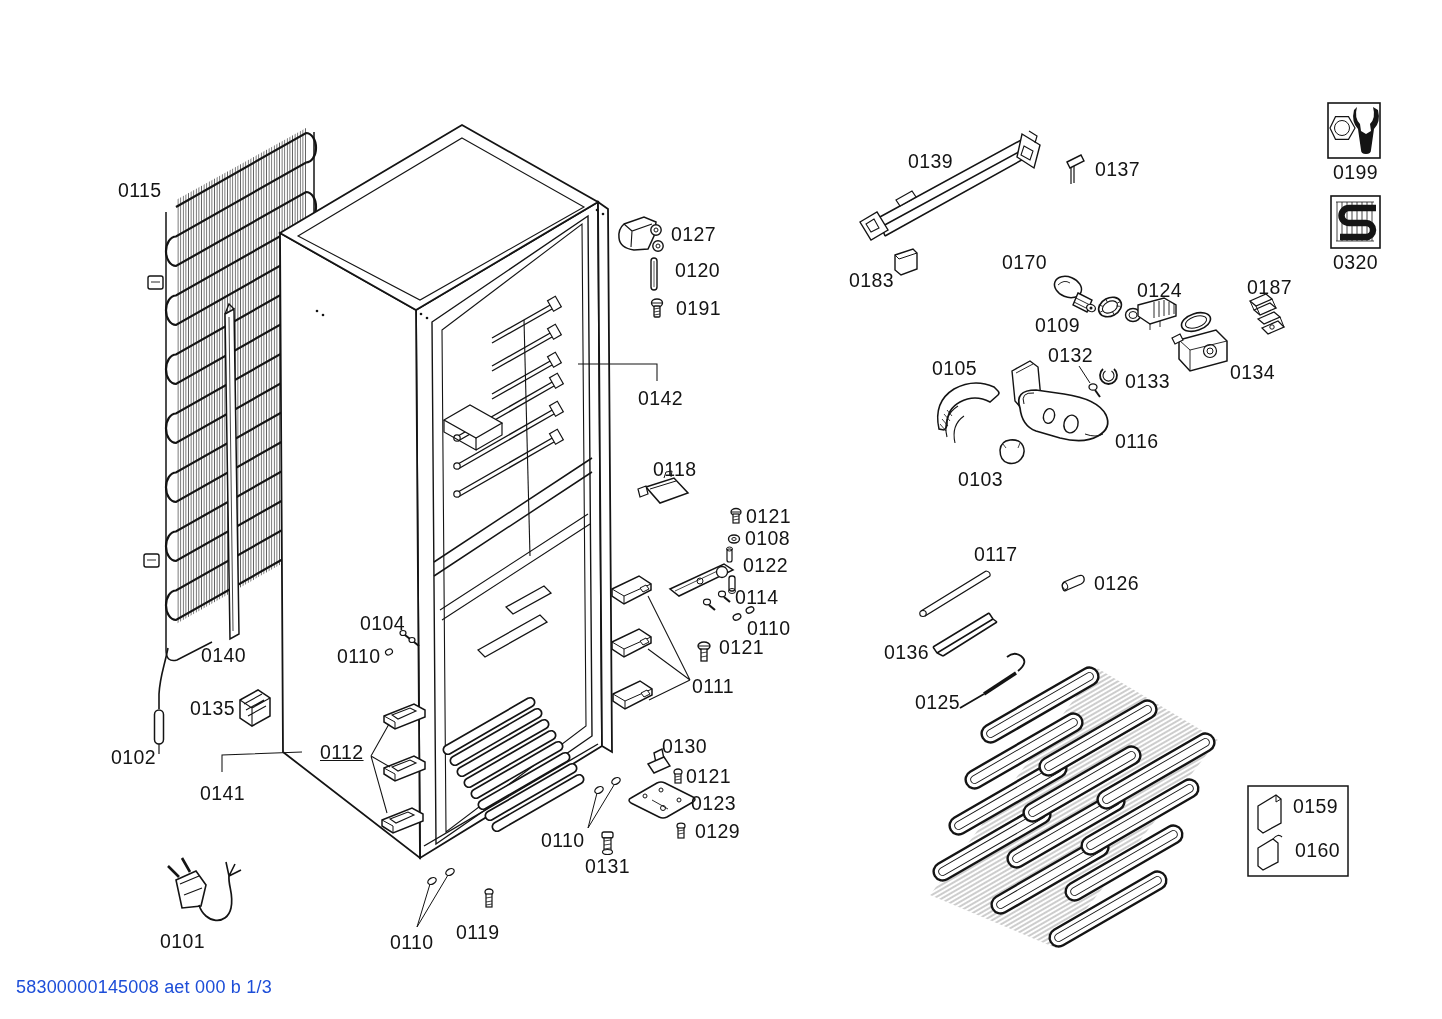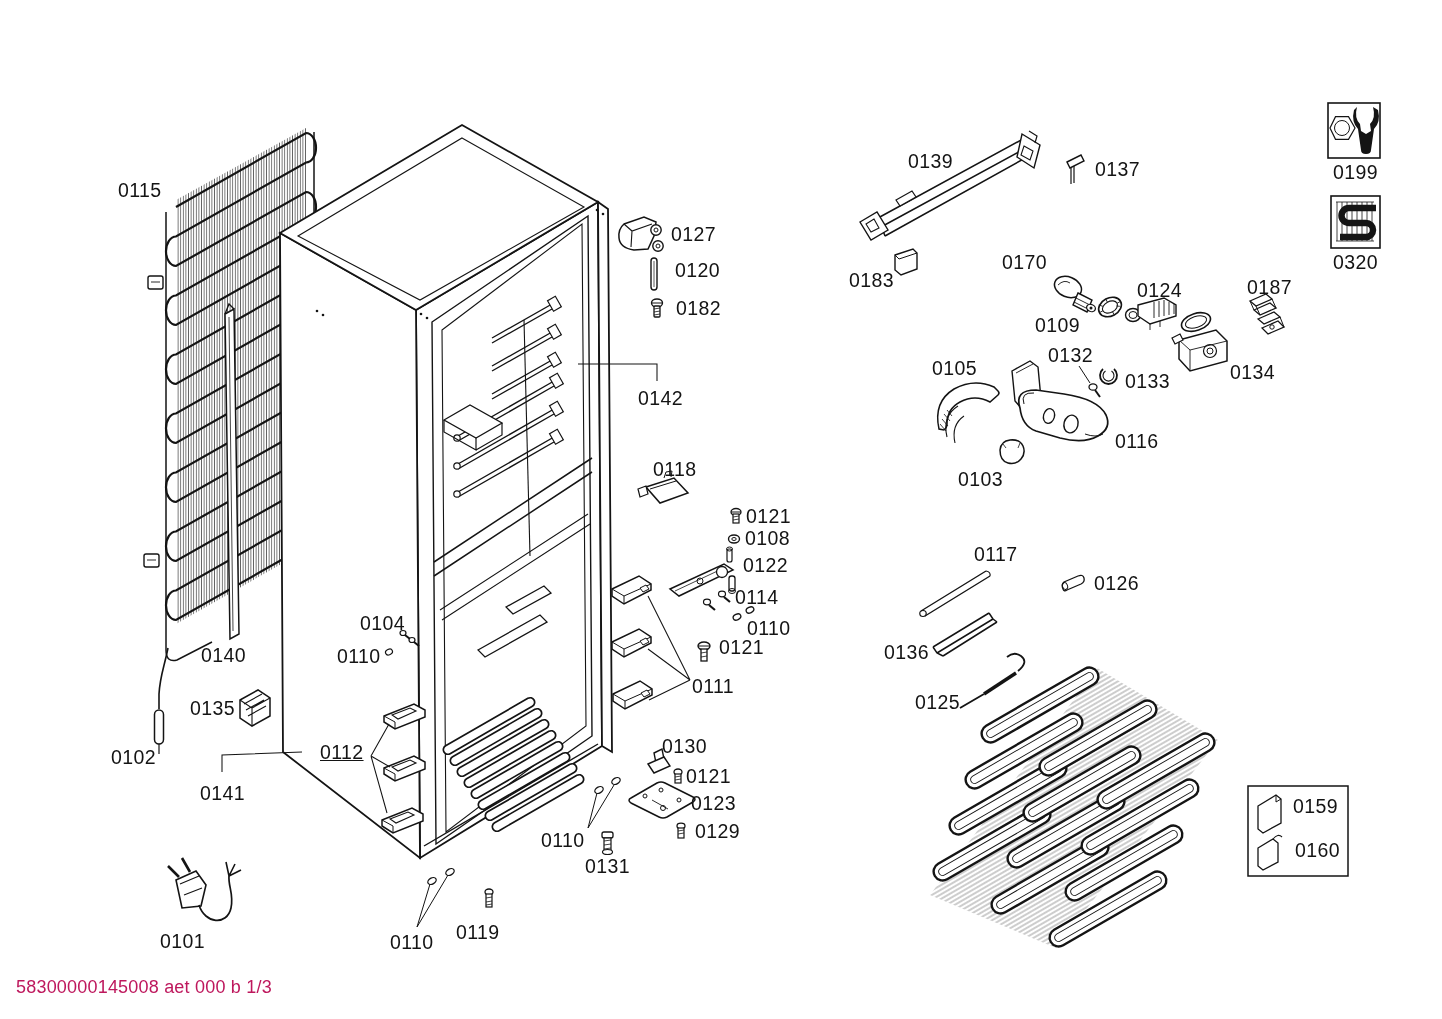--- a/index.html
+++ b/index.html
@@ -3,21 +3,21 @@
 <meta charset="utf-8">
 <style>
   html,body{margin:0;padding:0;background:#fff;}
   .page{position:relative;width:1442px;height:1019px;background:#fff;overflow:hidden;
         font-family:"Liberation Sans",sans-serif;}
   svg{position:absolute;left:0;top:0;}
   #labels-layer{position:absolute;left:0;top:0;width:100%;height:100%;pointer-events:none;}
   .part-label{position:absolute;font:19.5px/1 "Liberation Sans",sans-serif;color:#141414;
               letter-spacing:.4px;white-space:nowrap;}
   .footer{position:absolute;left:16px;top:977px;font:18px/1.2 "Liberation Sans",sans-serif;
-          color:#be185d;letter-spacing:.2px;}
+          color:#1d4ed8;letter-spacing:.2px;}
   .ln{stroke:#141414;fill:none;}
   .wh{fill:#ffffff;stroke:#141414;}
 </style>
 </head>
 <body>
 
 <div class="page">
 
 <svg width="1442" height="1019" viewBox="0 0 1442 1019">
   <defs>
@@ -375,21 +375,21 @@
       <span class="part-label" style="left: 1247px; top: 278px;">0187</span>
       <span class="part-label" style="left: 1035px; top: 316px;">0109</span>
       <span class="part-label" style="left: 1048px; top: 346px;">0132</span>
       <span class="part-label" style="left: 1125px; top: 372px;">0133</span>
       <span class="part-label" style="left: 1230px; top: 363px;">0134</span>
       <span class="part-label" style="left: 932px; top: 359px;">0105</span>
       <span class="part-label" style="left: 1115px; top: 432px;">0116</span>
       <span class="part-label" style="left: 958px; top: 470px;">0103</span>
       <span class="part-label" style="left: 671px; top: 225px;">0127</span>
       <span class="part-label" style="left: 675px; top: 261px;">0120</span>
-      <span class="part-label" style="left: 676px; top: 299px;">0182</span>
+      <span class="part-label" style="left: 676px; top: 299px;">0191</span>
       <span class="part-label" style="left: 638px; top: 389px;">0142</span>
       <span class="part-label" style="left: 653px; top: 460px;">0118</span>
       <span class="part-label" style="left: 746px; top: 507px;">0121</span>
       <span class="part-label" style="left: 745px; top: 529px;">0108</span>
       <span class="part-label" style="left: 743px; top: 556px;">0122</span>
       <span class="part-label" style="left: 735px; top: 588px;">0114</span>
       <span class="part-label" style="left: 747px; top: 619px;">0110</span>
       <span class="part-label" style="left: 719px; top: 638px;">0121</span>
       <span class="part-label" style="left: 692px; top: 677px;">0111</span>
       <span class="part-label" style="left: 360px; top: 614px;">0104</span>

